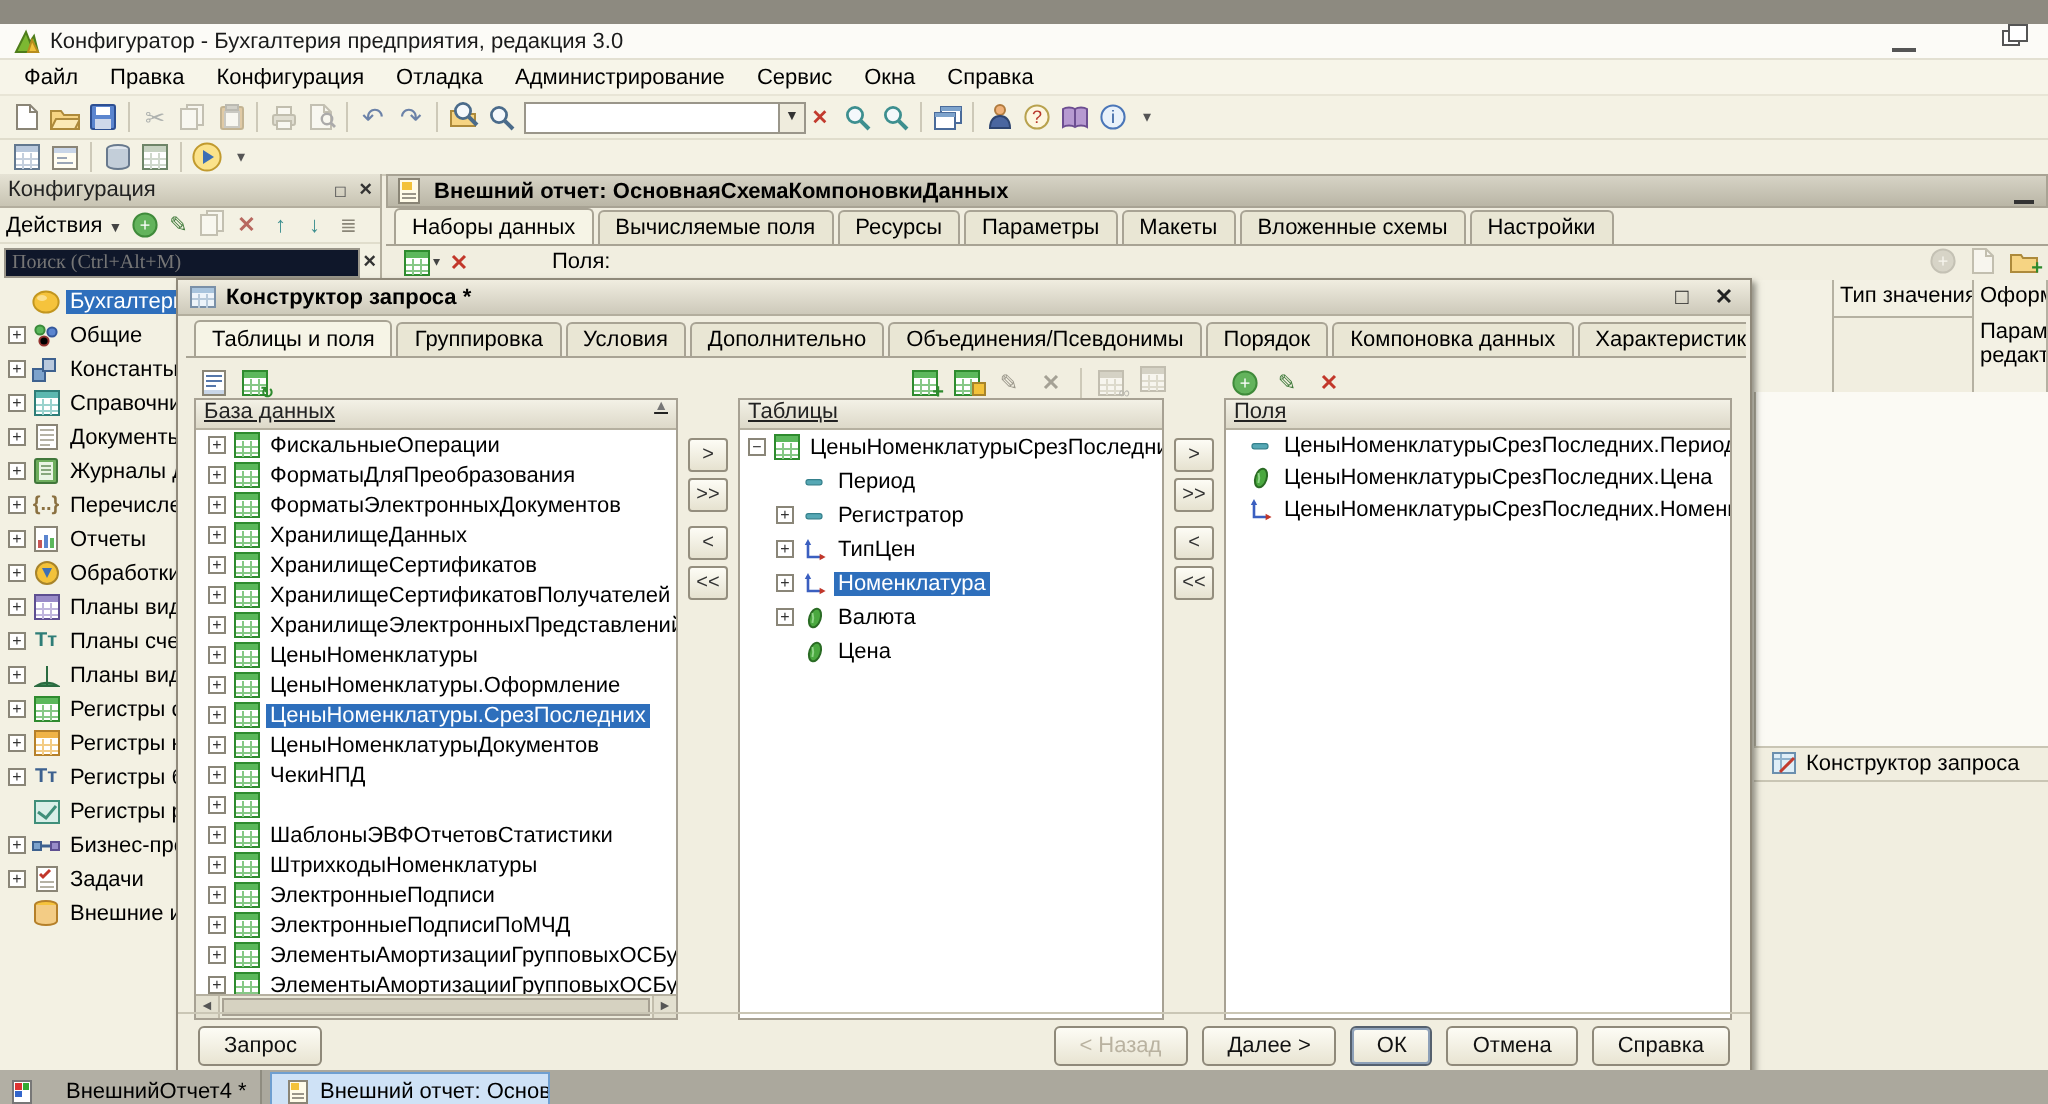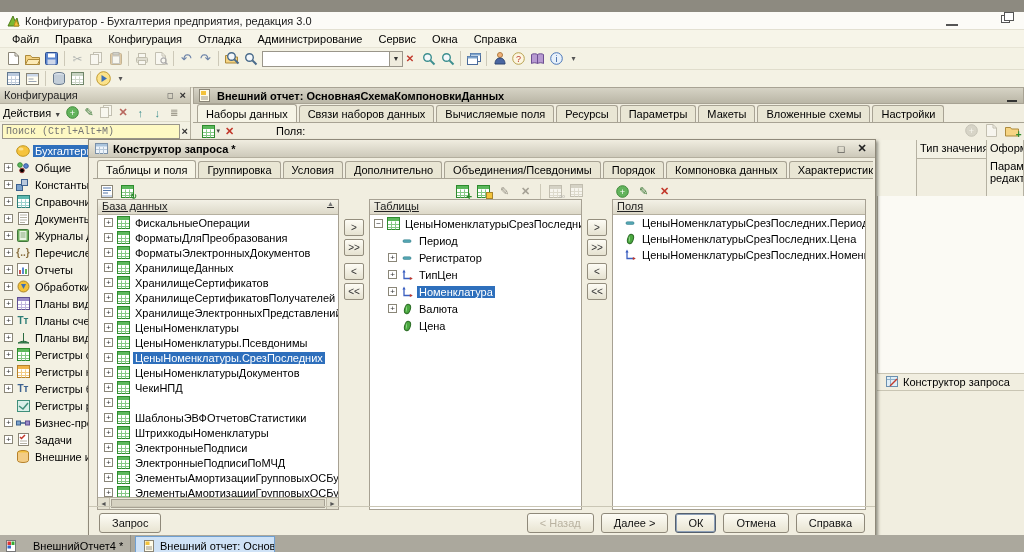--- a/index.html
+++ b/index.html
@@ -29,21 +29,21 @@
 
   
   .cfg-panel{left:0;top:75px;width:191px;height:448px;background:#f3f1e3;border-right:1px solid #b3ae9e;}
   .panel-head{height:17px;background:linear-gradient(#e6e3d5,#c8c4b3);border-bottom:1px solid #b3ae9e;display:flex;align-items:center;padding:0 4px;color:#222;}
   .panel-head .sp{flex:1;}
   .pin{font-size:8px;color:#555;margin-right:6px;}
   .x{color:#333;font-weight:bold;}
   .actions{height:18px;display:flex;align-items:center;padding:0 3px;gap:1px;border-bottom:1px solid #e0ddcc;}
   .actions .al{margin-right:2px;}
   .search-row{height:18px;display:flex;align-items:center;padding:0 2px;gap:2px;}
-  .search-input{flex:1;height:15px;border:1px solid #9a968a;background:#fef9c3;font-size:10px;color:#8a8578;padding:0 3px;font-family:Liberation Mono, monospace;}
+  .search-input{flex:1;height:15px;border:1px solid #9a968a;background:#0f172a;font-size:10px;color:#8a8578;padding:0 3px;font-family:Liberation Serif, serif;}
   .tree{padding-top:2px;}
   .trow{display:flex;align-items:center;height:17px;white-space:nowrap;overflow:hidden;padding-left:4px;gap:3px;}
   .exp{display:inline-block;width:9px;height:9px;line-height:7px;font-size:8px;text-align:center;border:1px solid #8a8678;background:#fff;color:#333;flex:none;}
   .expsp{width:9px;flex:none;}
   .lbl{padding:0 2px;}
   .sel{background:#2e6fbc;color:#fff;}
   .ico{display:inline-flex;width:14px;height:13px;align-items:center;justify-content:center;flex:none;}
 
   
   .rep-title{left:193px;top:75px;width:831px;height:17px;background:linear-gradient(#d6d3c5,#bab6a6);border:1px solid #a8a394;display:flex;align-items:center;gap:5px;padding:0 4px;font-weight:bold;}
@@ -541,21 +541,20 @@
           <rect x="0.5" y="0.5" width="10" height="12" fill="#fffbe8" stroke="#8a8576"></rect>
           <rect x="2" y="2" width="5" height="4" fill="#f3c23a"></rect>
           <path d="M2 8h7M2 10h7" stroke="#9a9588"></path>
         </svg>
       </span>
     <span>Внешний отчет: ОсновнаяСхемаКомпоновкиДанных</span>
     <span class="rep-min"></span>
   </div>
   <div class="abs tabstrip rep-tabs" id="rep-tabs">
       <div class="tab active">Наборы данных</div>
-      <div class="tab">Связи наборов данных</div>
       <div class="tab">Вычисляемые поля</div>
       <div class="tab">Ресурсы</div>
       <div class="tab">Параметры</div>
       <div class="tab">Макеты</div>
       <div class="tab">Вложенные схемы</div>
       <div class="tab">Настройки</div>
     </div>
   <div class="abs rep-toolbar" id="rep-toolbar">
       <span class="ti">
         <span style="position:relative;display:inline-flex">
@@ -818,21 +817,21 @@
           </div>
           <div class="listrow">
             <span class="exp">+</span>
             <span class="ico">
               <svg width="13" height="13" viewBox="0 0 13 13">
                 <rect x="0.5" y="0.5" width="12" height="12" fill="#fff" stroke="#2e8b2e"></rect>
                 <rect x="1" y="1" width="11" height="3" fill="#5cb85c"></rect>
                 <path d="M1 7.5h11M1 10.5h11M4.5 4.5v8M8.5 4.5v8" stroke="#86c886" fill="none"></path>
               </svg>
             </span>
-            <span class="lbl">ЦеныНоменклатуры.Псевдонимы</span>
+            <span class="lbl">ЦеныНоменклатуры.Оформление</span>
           </div>
           <div class="listrow">
             <span class="exp">+</span>
             <span class="ico">
               <svg width="13" height="13" viewBox="0 0 13 13">
                 <rect x="0.5" y="0.5" width="12" height="12" fill="#fff" stroke="#2e8b2e"></rect>
                 <rect x="1" y="1" width="11" height="3" fill="#5cb85c"></rect>
                 <path d="M1 7.5h11M1 10.5h11M4.5 4.5v8M8.5 4.5v8" stroke="#86c886" fill="none"></path>
               </svg>
             </span>

